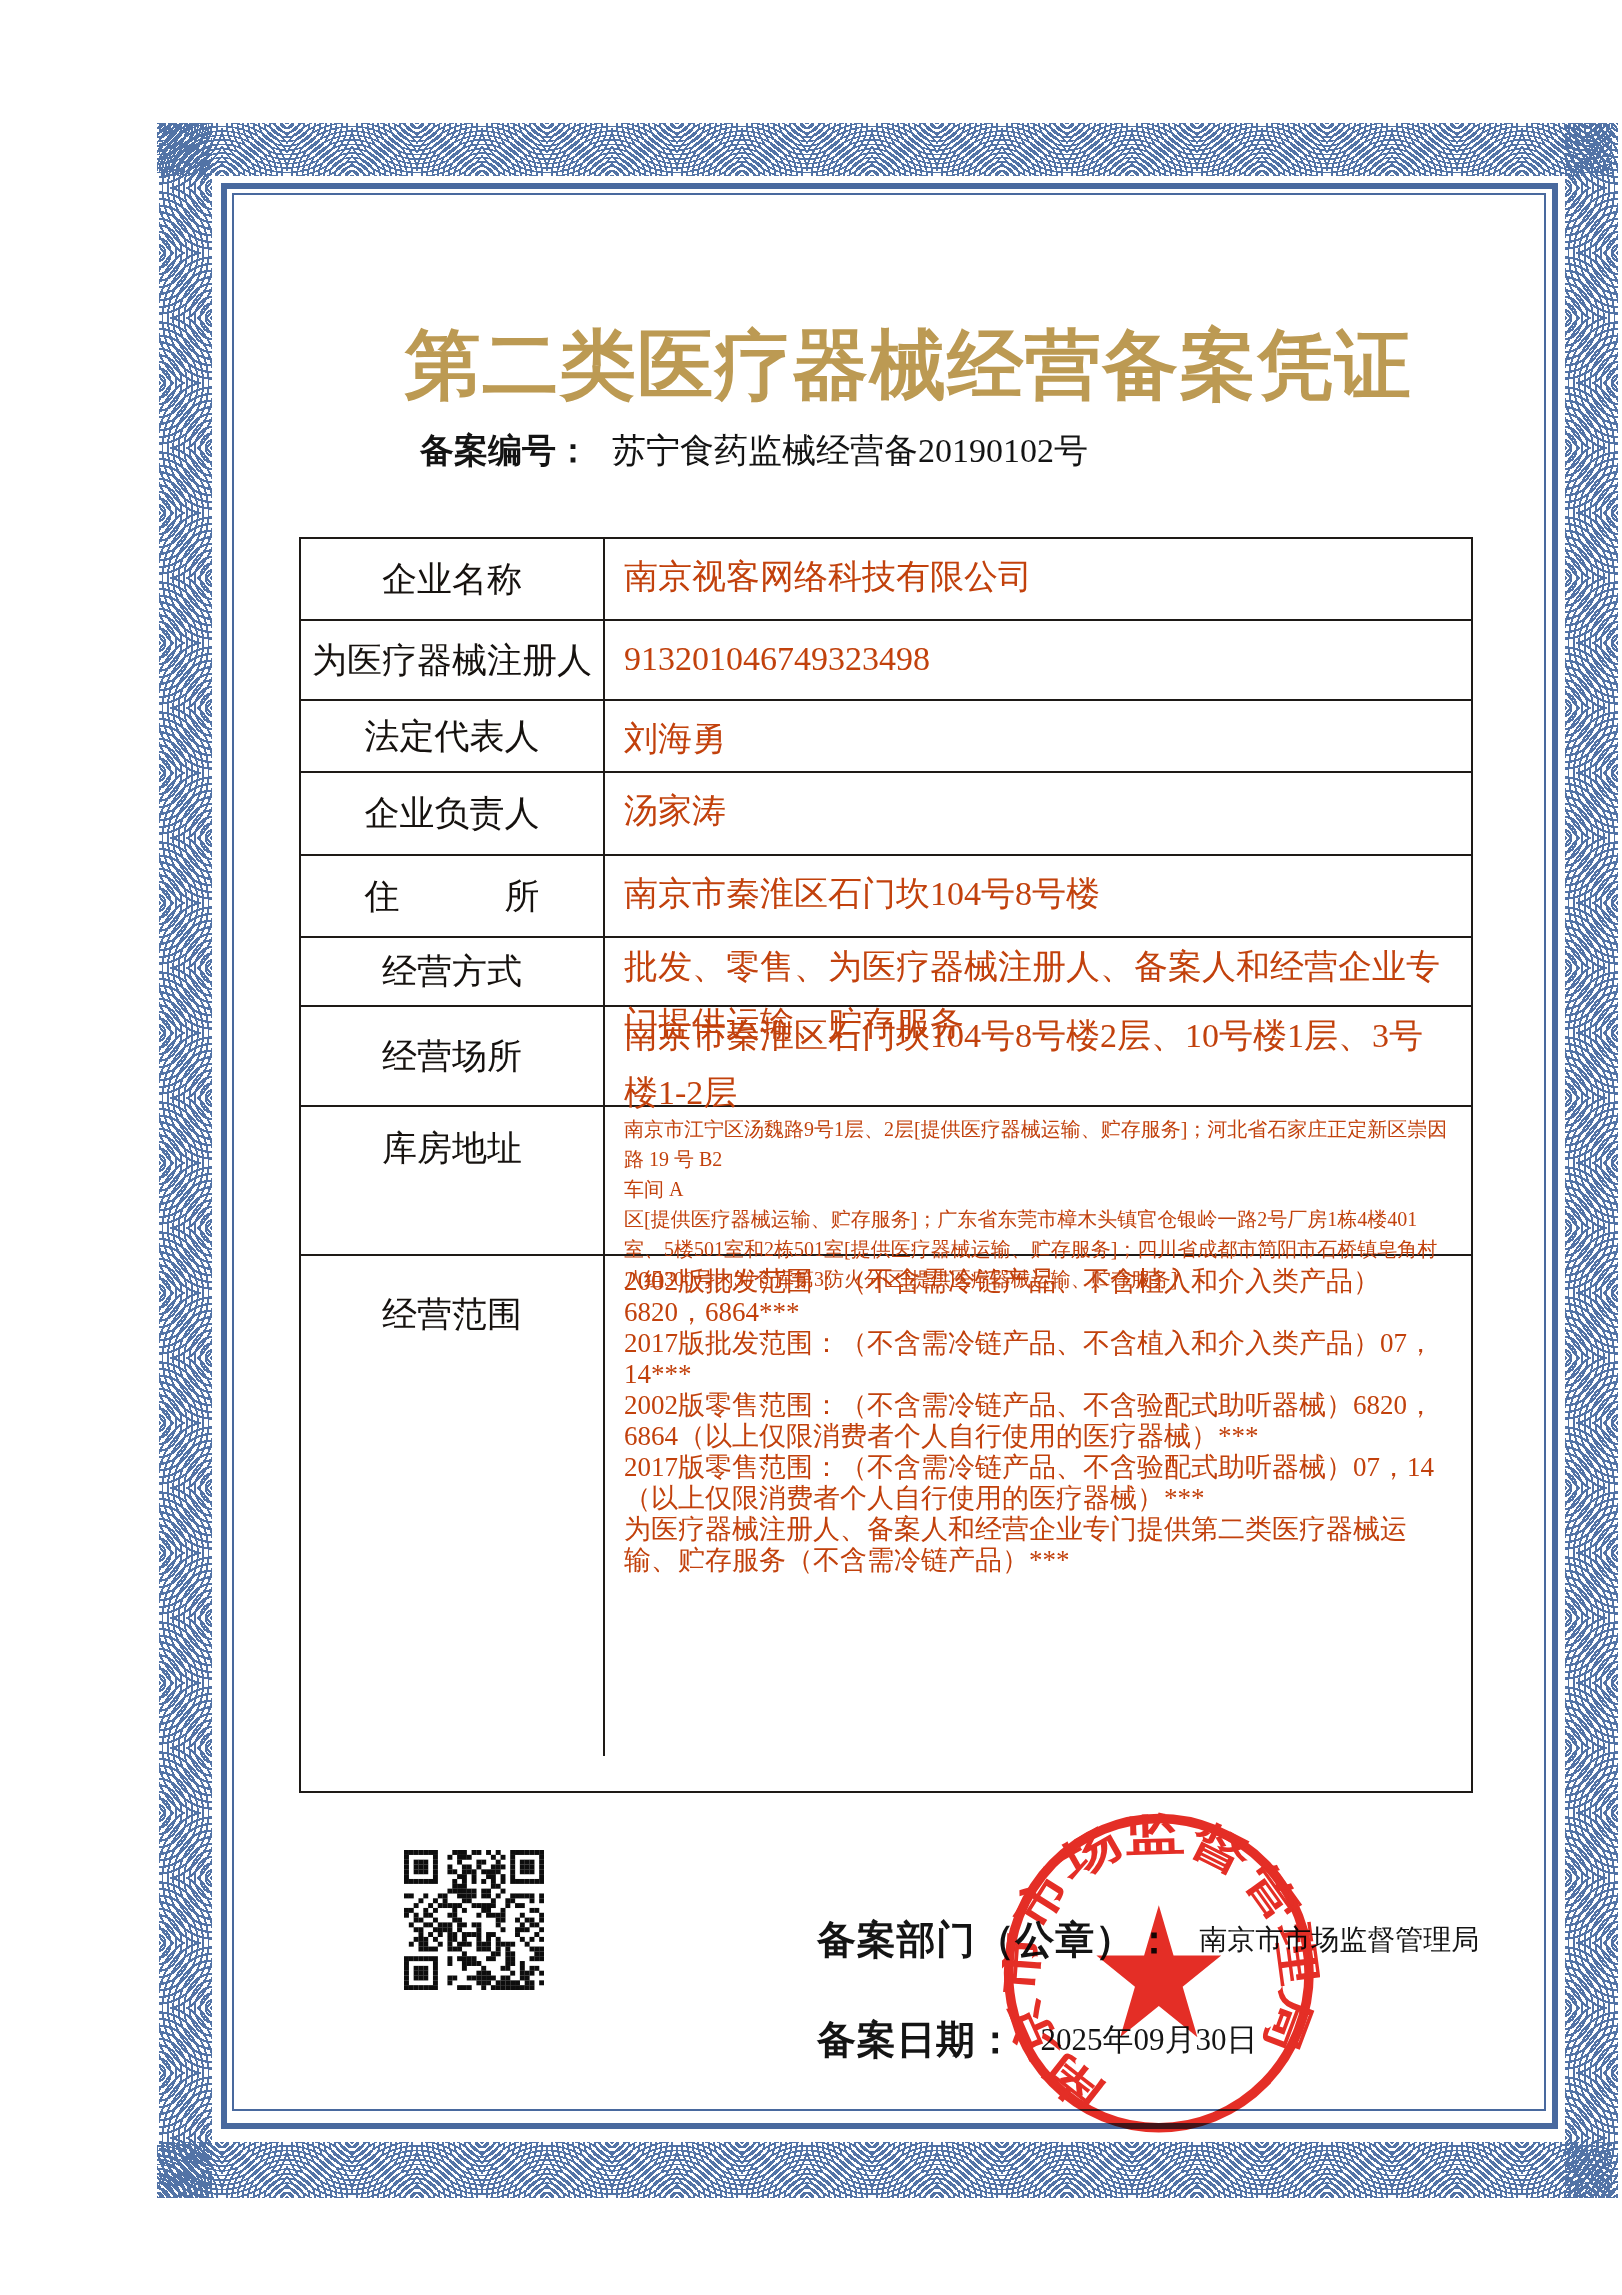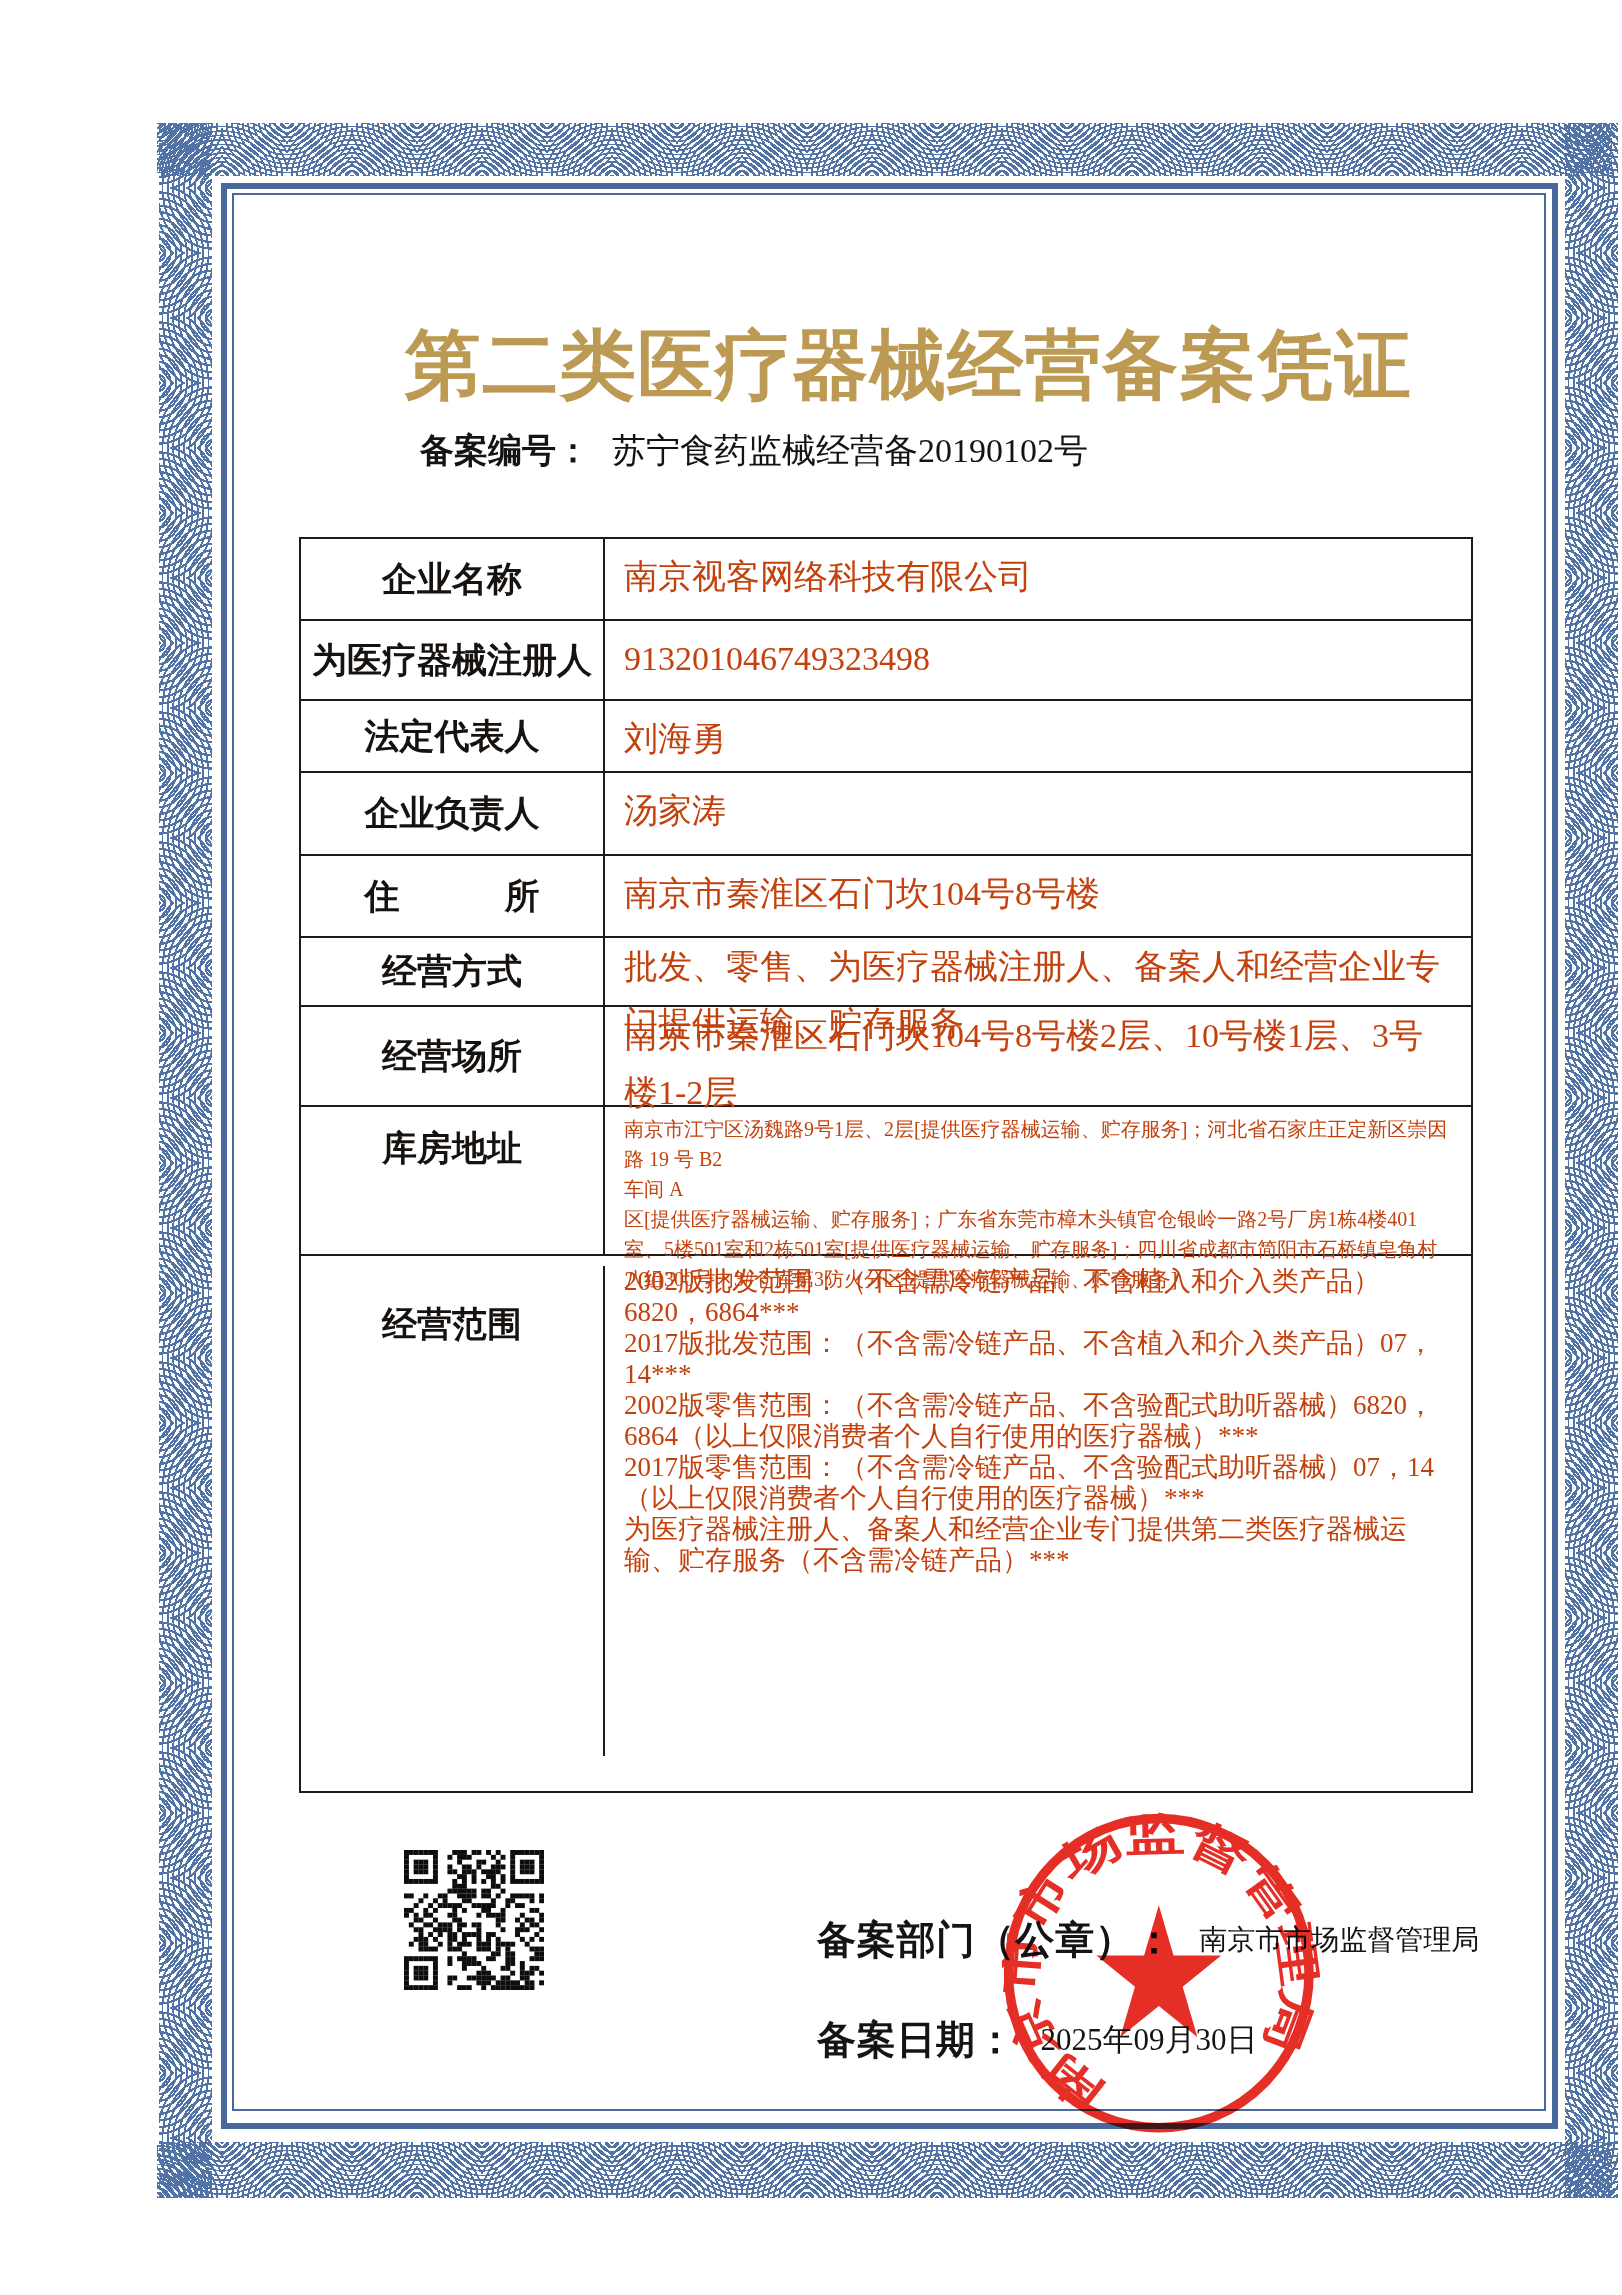--- a/index.html
+++ b/index.html
@@ -42,27 +42,27 @@
   .recno-label{font-family:"Liberation Sans",sans-serif;font-weight:700;font-size:34px;color:#141414;}
   .recno-value{font-size:34px;color:#141414;margin-left:22px;}
 
   
   .rtable{position:absolute;left:299px;top:537px;width:1174px;height:1256px;
     border:2.9px solid #1e1a17;box-sizing:border-box;z-index:2;background:transparent;}
   .trow{display:flex;box-sizing:border-box;}
   .trow + .trow{border-top:2.9px solid #1e1a17;}
   .cell-label{width:304px;flex:0 0 304px;border-right:2.9px solid #1e1a17;box-sizing:border-box;
     display:flex;justify-content:center;align-items:center;text-align:right;
-    font-family:"Liberation Sans",sans-serif;font-weight:700;font-size:35px;color:#16120f;}
+    font-family:"Liberation Sans",sans-serif;font-weight:400;font-size:35px;color:#16120f;}
   .cell-value{flex:1;padding:8.8px 16px 0 19px;font-size:34px;line-height:58px;color:#c2410c;
     overflow:visible;}
   .trow-wrap2 .cell-value{padding-top:0;line-height:57px;}
   .trow-store .cell-label{align-items:flex-start;padding-top:17.5px;}
   .trow-store .cell-value{font-size:20px;line-height:30px;padding-top:7.3px;white-space:pre-line;}
-  .trow-scope .cell-label{align-items:flex-start;padding-top:35px;margin-top:10px;}
+  .trow-scope .cell-label{align-items:flex-start;padding-top:35px;}
   .trow-scope .cell-value{font-size:27px;line-height:31px;padding-top:10.2px;white-space:pre-line;}
 
   
   .qr{position:absolute;left:404px;top:1850px;z-index:2;}
   .footer-line{position:absolute;display:flex;align-items:center;z-index:2;}
   .footer-line1{left:817px;top:1914px;height:51px;}
   .footer-line2{left:817px;top:2014px;height:51px;}
   .footer-label{font-family:"Liberation Sans",sans-serif;font-weight:700;font-size:39px;
     color:#141414;letter-spacing:0.7px;white-space:nowrap;}
   .dept-value{font-size:28px;color:#141414;margin-left:25px;white-space:nowrap;}

